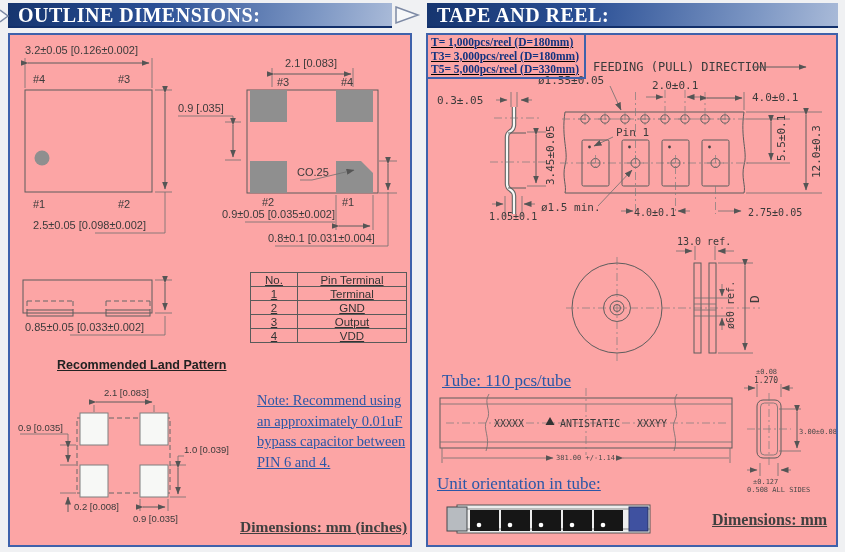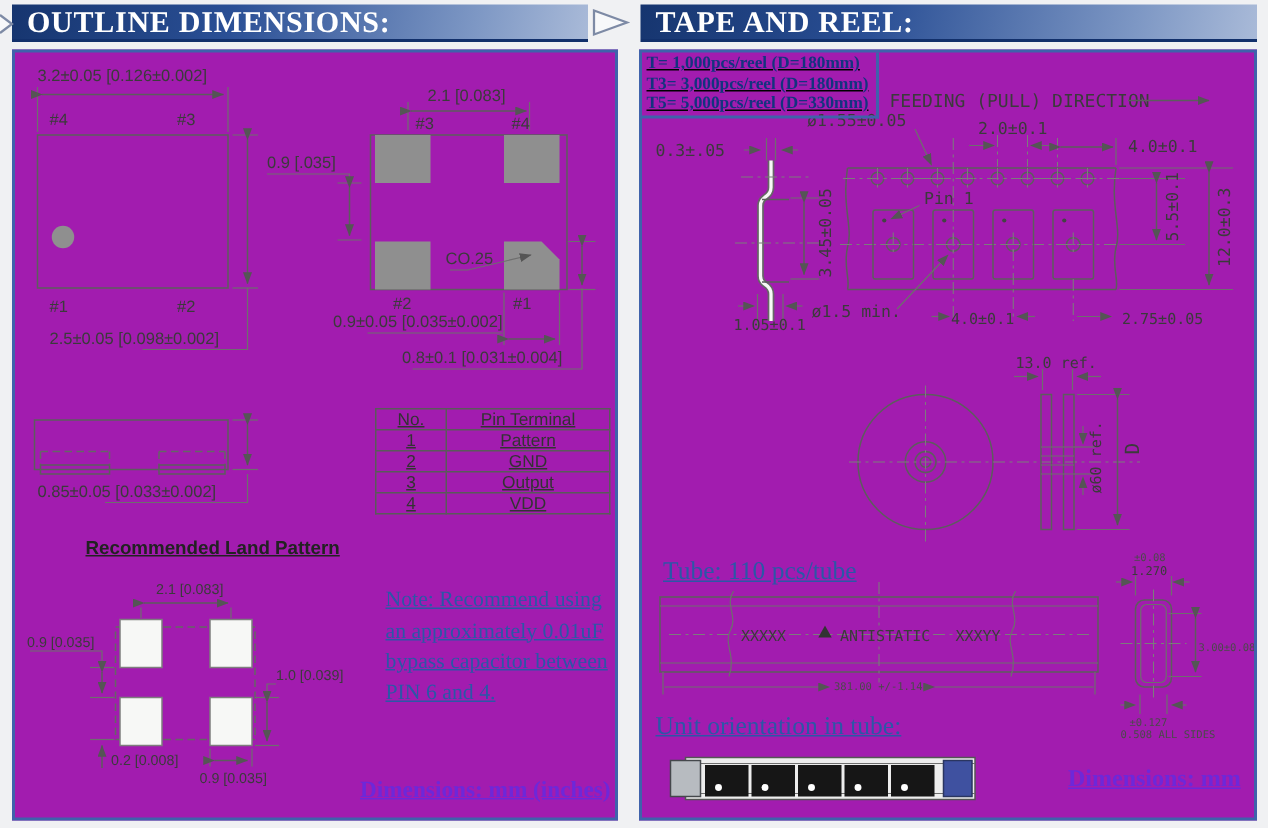--- a/index.html
+++ b/index.html
@@ -5,21 +5,21 @@
   html,body{margin:0;padding:0;}
   body{background:#f0f1f3;font-family:"Liberation Sans",sans-serif;}
   .page{position:relative;width:845px;height:552px;overflow:hidden;background:#f0f1f3;}
   .hdr{position:absolute;height:25px;color:#fff;
        font:bold 20px "Liberation Serif",serif;letter-spacing:.5px;line-height:25px;
        padding-left:10px;box-sizing:border-box;
        background:linear-gradient(100deg,#16356f 0%,#2a4f95 38%,#7d97c4 80%,#a9bad8 100%);
        border-bottom:2px solid #12306b;}
   .hdr-left{left:8px;top:3px;width:384px;}
   .hdr-right{left:427px;top:3px;width:411px;}
-  .panel{position:absolute;border:2px solid #3f62ab;background:#a21caf;}
+  .panel{position:absolute;border:2px solid #3f62ab;background:#fca5a5;}
   .panel-left{left:8px;top:33px;width:400px;height:510px;}
   .panel-right{left:426px;top:33px;width:408px;height:510px;}
   .panel svg{position:absolute;left:0;top:0;}
   .ov{position:absolute;white-space:nowrap;text-decoration:underline;}
   
   .ln{stroke:#5d5d5d;stroke-width:1;fill:none;}
   .lnt{stroke:#6e6e6e;stroke-width:.8;fill:none;}
   .cl{stroke:#7c7c7c;stroke-width:.7;fill:none;stroke-dasharray:8 3 2 3;}
   .dsh{stroke:#666;stroke-width:1;fill:none;stroke-dasharray:5 3;}
   .pad{fill:#8f8f8f;stroke:none;}
@@ -32,21 +32,21 @@
   .cad8{font:8px "DejaVu Sans Mono",monospace;fill:#3b3b3b;}
   .tiny7{font:7px "DejaVu Sans Mono",monospace;fill:#4a4a4a;}
   .cad13{font:13px "DejaVu Sans Mono",monospace;fill:#3b3b3b;}
   
   .pin-table{left:250px;top:272px;border-collapse:collapse;font:11.5px "Liberation Sans",sans-serif;color:#333;padding-left:36px;}
   .pin-table td{border:1px solid #5a5a5a;text-align:center;height:13px;padding:0 2px;}
   .pin-table .c1{width:42px;} .pin-table .c2{width:104px;}
   .land-title{left:57px;top:358px;font:bold 12.5px "Liberation Sans",sans-serif;color:#222;
               }
   .note{left:257px;top:390px;font:14.5px "Liberation Serif",serif;color:#2b57a7;line-height:20.5px;}
-  .footer-blue{font:bold 15.5px "Liberation Serif",serif;color:#6d28d9;}
+  .footer-blue{font:bold 15.5px "Liberation Serif",serif;color:#404040;}
   .fl{left:240px;top:518px;}
   .fr{left:712px;top:511px;font-size:16px;}
   .t-box{left:428px;top:35px;width:153px;height:41px;border-right:2px solid #3f62ab;
          border-bottom:2px solid #3f62ab;padding:1px 0 0 3px;box-sizing:content-box;}
   .t-box div{font:bold 11.5px "Liberation Serif",serif;color:#13337f;line-height:13.5px;}
   .blue-label{font:17px "Liberation Serif",serif;color:#2b57a7;}
   .tube-lab{left:442px;top:371px;}
   .unit-lab{left:437px;top:474px;}
   .mid-arrow{position:absolute;left:394px;top:4px;}
   .edge-arrow{position:absolute;left:0;top:8px;}
@@ -181,21 +181,21 @@
   </div>
 
   <table class="ov pin-table">
     <tbody>
         <tr>
       <td class="c1">No.</td>
       <td class="c2">Pin Terminal</td>
     </tr>
     <tr>
       <td>1</td>
-      <td>Pattern</td>
+      <td>Terminal</td>
     </tr>
     <tr>
       <td>2</td>
       <td>GND</td>
     </tr>
     <tr>
       <td>3</td>
       <td>Output</td>
     </tr>
     <tr>

